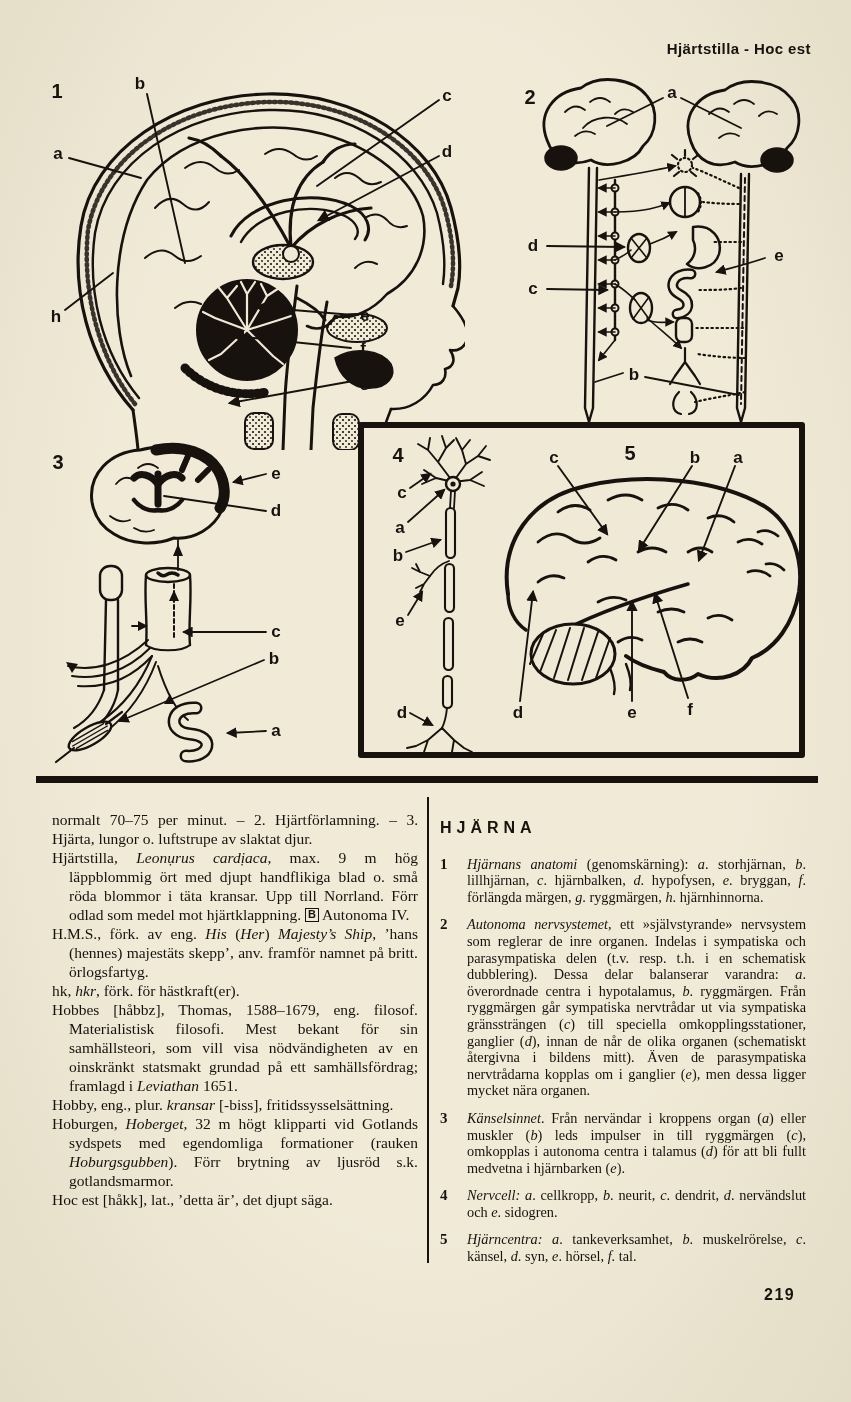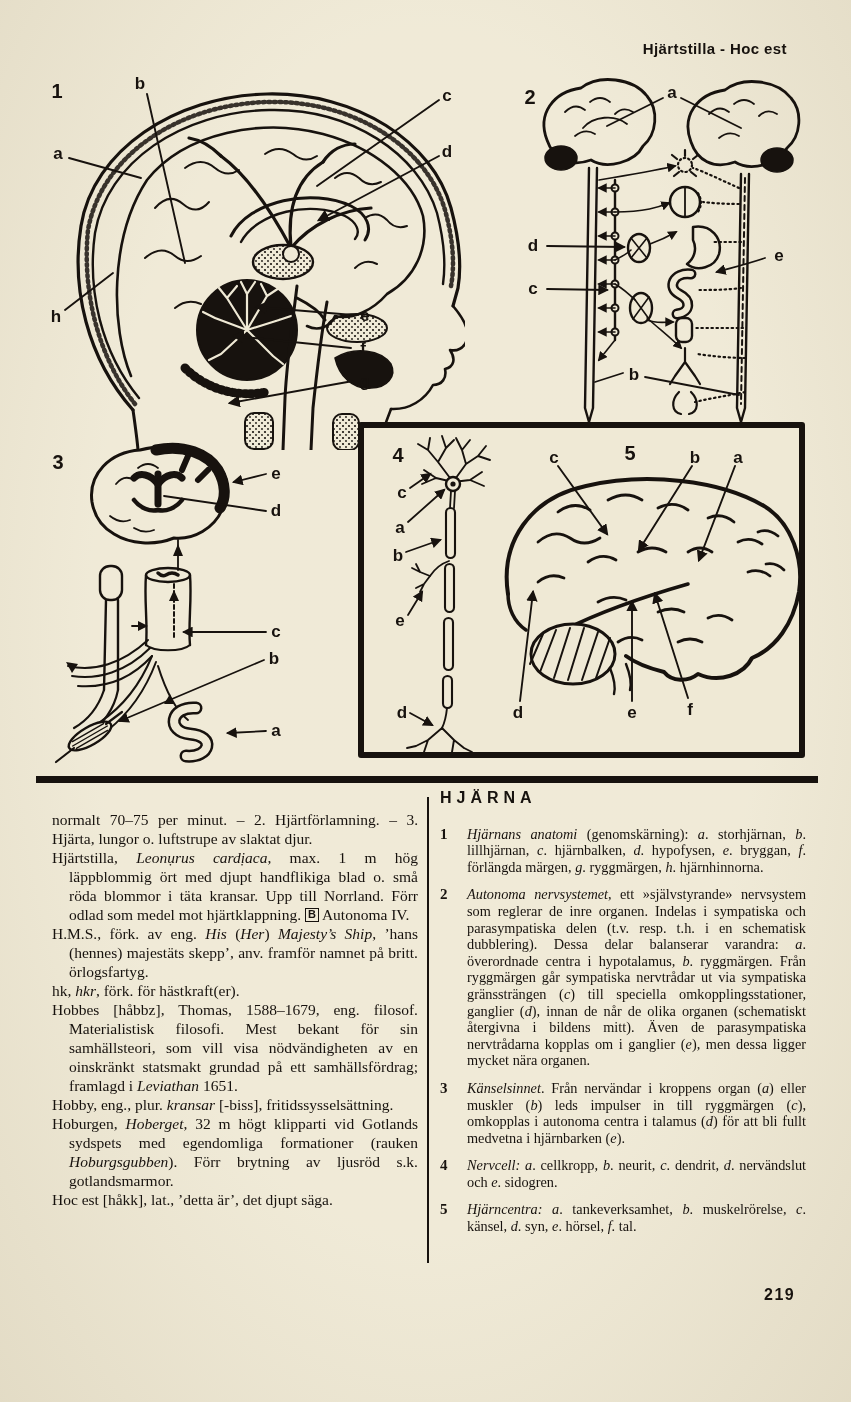--- a/index.html
+++ b/index.html
@@ -5,21 +5,21 @@
   html,body{margin:0;padding:0;}
   body{
     width:851px;height:1402px;position:relative;overflow:hidden;
     background:#efe9d5;
     color:#17120e;
     font-family:"Liberation Serif",serif;
   }
   .vignette{position:absolute;inset:0;pointer-events:none;
     background:radial-gradient(ellipse at 50% 45%, rgba(255,255,255,0.06) 55%, rgba(120,100,60,0.10) 100%);}
   .running-header{
-    position:absolute;top:40px;right:64px;
+    position:absolute;top:40px;right:40px;
     font-family:"Liberation Sans",sans-serif;font-weight:bold;font-size:15px;letter-spacing:.4px;
   }
   .fig{position:absolute;}
   .fig svg{display:block;}
   .fig-label{
     position:absolute;transform:translate(-50%,-50%);
     font-family:"Liberation Sans",sans-serif;font-weight:bold;font-size:17px;line-height:1;
   }
   .fig-num{font-size:20px;}
   .rule{position:absolute;left:36px;top:776px;width:782px;height:7px;background:#17120e;}
@@ -31,21 +31,21 @@
   .entry{margin:0;padding-left:17px;text-indent:-17px;}
   .entry.cont{padding-left:0;text-indent:0;}
   .run.b{font-weight:normal;}
   .run.i{font-style:italic;}
   .run.box{
     display:inline-block;font-family:"Liberation Sans",sans-serif;font-weight:bold;
     font-size:11px;line-height:11px;border:1.5px solid #17120e;padding:0 2px 1px;
     vertical-align:2px;text-indent:0;
   }
   .col-right{
-    position:absolute;left:440px;top:790px;width:366px;
+    position:absolute;left:440px;top:820px;width:366px;
     font-size:14.3px;line-height:16.6px;text-align:justify;
   }
   .col-right .heading{
     margin:0 0 19px;font-family:"Liberation Sans",sans-serif;
     font-size:16px;font-weight:bold;letter-spacing:5px;
   }
   .item{display:flex;margin:0 0 11px;}
   .item .num{flex:0 0 27px;font-weight:bold;font-size:15px;}
   .item .body{flex:1;}
   .page-number{
@@ -435,21 +435,21 @@
   <span class="fig-label" style="left:160px;top:290px;">d</span>
   <span class="fig-label" style="left:274px;top:290px;">e</span>
   <span class="fig-label" style="left:332px;top:287px;">f</span>
 </div>
 
 <div class="rule"></div>
 <div class="col-divider"></div>
 
 <div class="col-left">
   <p class="entry cont"><span class="run">normalt 70–75 per minut. – 2. Hjärtförlamning. – 3. Hjärta, lungor o. luftstrupe av slaktat djur.</span></p>
-  <p class="entry"><span class="run b">Hjärtstilla, </span><span class="run i">Leonụrus cardịaca</span><span class="run">, max. 1 m hög läppblommig ört med djupt handflikiga blad o. små röda blommor i täta kransar. Upp till Norrland. Förr odlad som medel mot hjärtklappning. </span><span class="run box">B</span><span class="run"> Autonoma IV.</span></p>
+  <p class="entry"><span class="run b">Hjärtstilla, </span><span class="run i">Leonụrus cardịaca</span><span class="run">, max. 9 m hög läppblommig ört med djupt handflikiga blad o. små röda blommor i täta kransar. Upp till Norrland. Förr odlad som medel mot hjärtklappning. </span><span class="run box">B</span><span class="run"> Autonoma IV.</span></p>
   <p class="entry"><span class="run b">H.M.S.</span><span class="run">, förk. av eng. </span><span class="run i">His</span><span class="run"> (</span><span class="run i">Her</span><span class="run">) </span><span class="run i">Majesty’s Ship</span><span class="run">, ’hans (hennes) majestäts skepp’, anv. framför namnet på britt. örlogsfartyg.</span></p>
   <p class="entry"><span class="run b">hk</span><span class="run">, </span><span class="run i">hkr</span><span class="run">, förk. för hästkraft(er).</span></p>
   <p class="entry"><span class="run b">Hobbes</span><span class="run"> [håbbz], Thomas, 1588–1679, eng. filosof. Materialistisk filosofi. Mest bekant för sin samhällsteori, som vill visa nödvändigheten av en oinskränkt statsmakt grundad på ett samhällsfördrag; framlagd i </span><span class="run i">Leviathan</span><span class="run"> 1651.</span></p>
   <p class="entry"><span class="run b">Hobby</span><span class="run">, eng., plur. </span><span class="run i">kransar</span><span class="run"> [-biss], fritidssysselsättning.</span></p>
   <p class="entry"><span class="run b">Hoburgen</span><span class="run">, </span><span class="run i">Hoberget</span><span class="run">, 32 m högt klipparti vid Gotlands sydspets med egendomliga formationer (rauken </span><span class="run i">Hoburgsgubben</span><span class="run">). Förr brytning av ljusröd s.k. gotlandsmarmor.</span></p>
   <p class="entry"><span class="run b">Hoc est</span><span class="run"> [håkk], lat., ’detta är’, det djupt säga.</span></p>
 </div>
 
 <div class="col-right">
   <h2 class="heading">HJÄRNA</h2>

